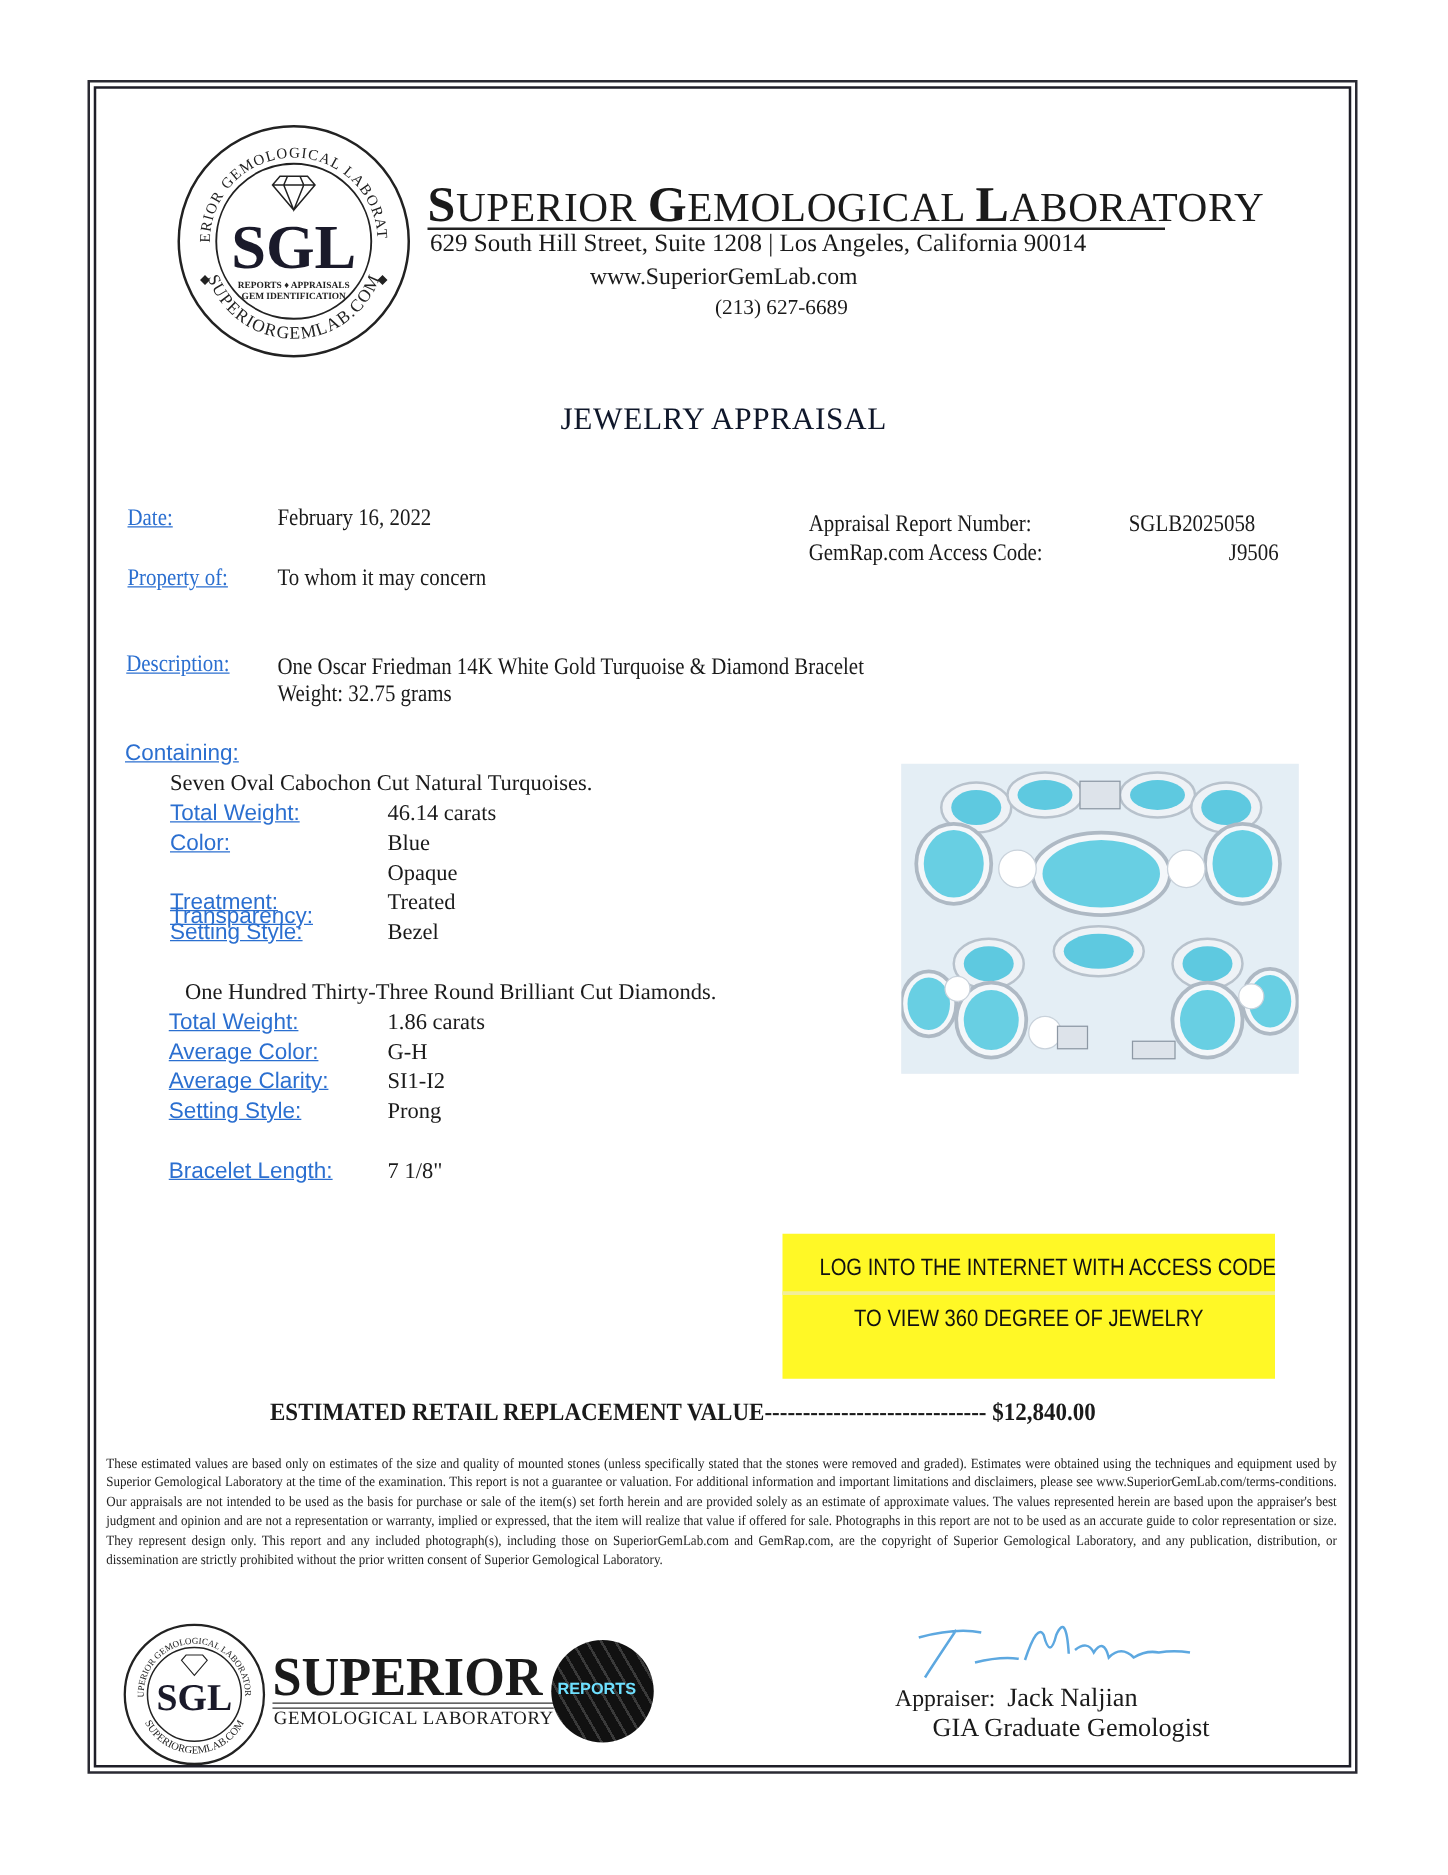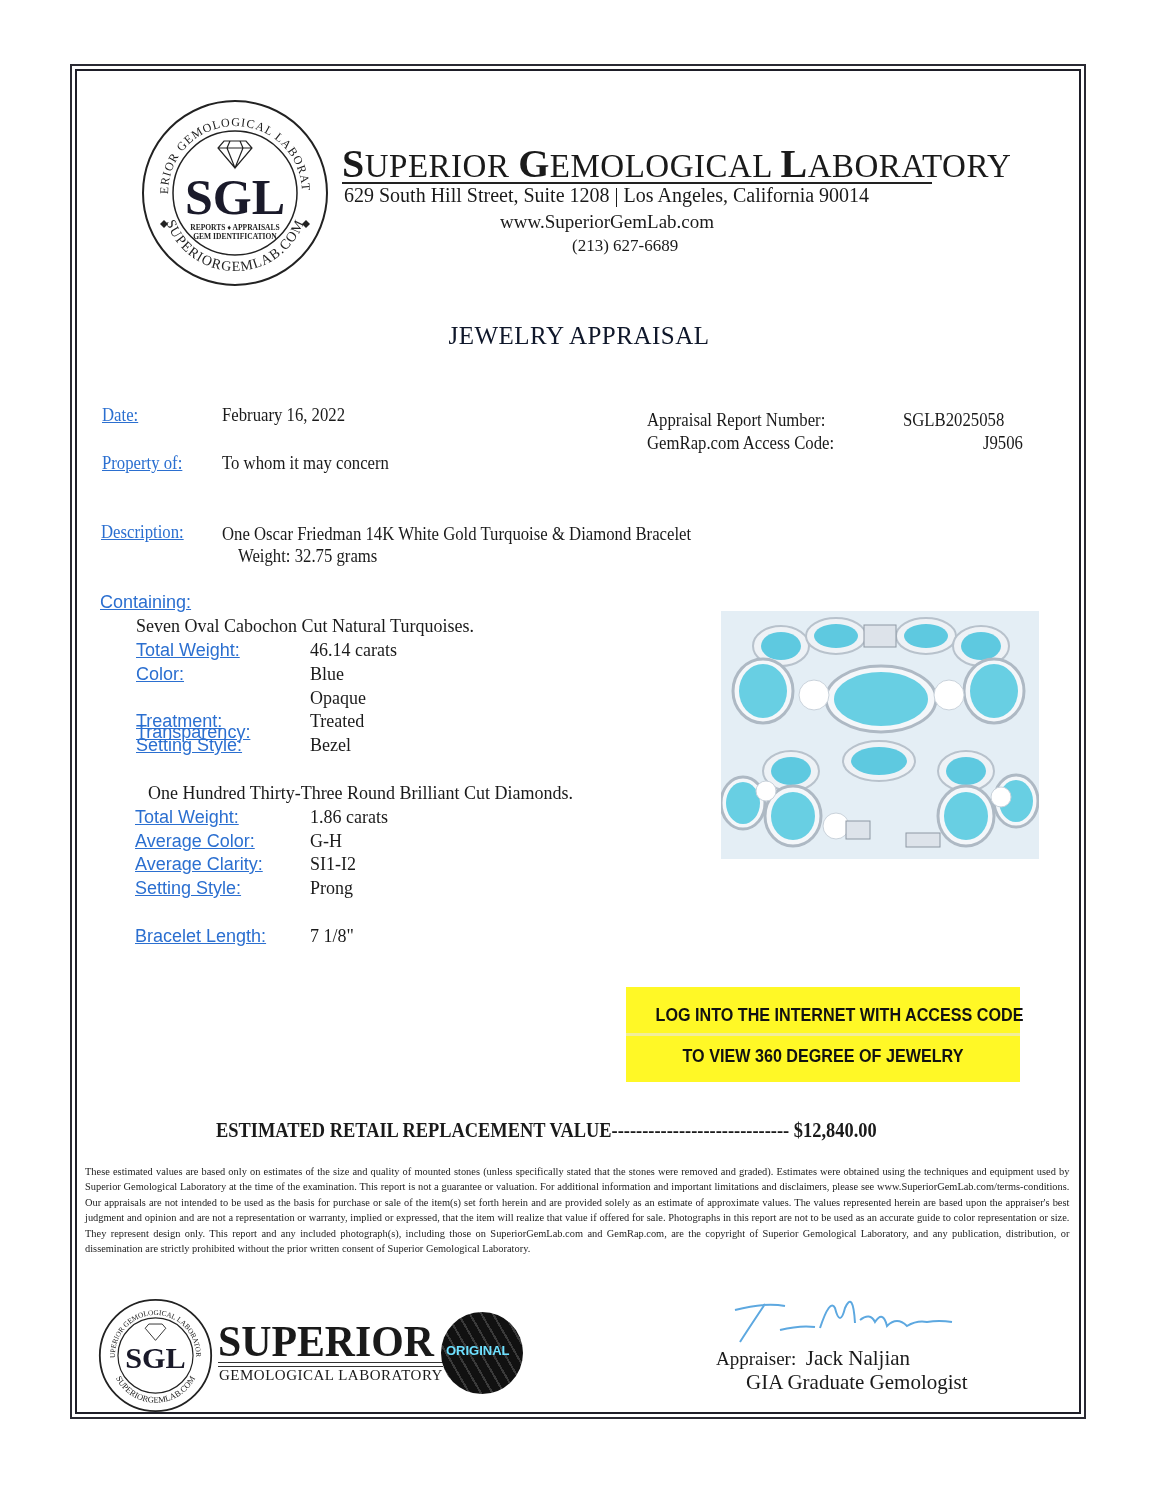--- a/index.html
+++ b/index.html
@@ -5,28 +5,28 @@
   html,body{margin:0;padding:0;background:#fff;}
   body{width:1158px;height:1500px;position:relative;overflow:hidden;font-family:"Liberation Serif","DejaVu Serif",serif;color:#1a1a1a;}
   .frame-outer{position:absolute;left:70px;top:64px;width:1016px;height:1355px;border:2px solid #2a2a33;box-sizing:border-box;}
   .frame-inner{position:absolute;left:75px;top:69px;width:1006px;height:1345px;border:2px solid #1e1e28;box-sizing:border-box;}
   
   .seal{position:absolute;left:140px;top:98px;width:190px;height:190px;}
   .lab-name{position:absolute;left:342px;top:140px;font-size:33px;letter-spacing:0.5px;white-space:nowrap;}
   .lab-name .cap{font-size:40px;font-weight:bold;}
   .lab-rule{position:absolute;left:342px;top:182px;width:590px;height:2px;background:#222;}
   .addr{position:absolute;left:344px;top:184px;font-size:20px;white-space:nowrap;}
-  .web{position:absolute;left:500px;top:211px;font-size:19px;white-space:nowrap;}
+  .web{position:absolute;left:472px;top:211px;font-size:19px;white-space:nowrap;}
   .phone{position:absolute;left:572px;top:236px;font-size:17px;white-space:nowrap;}
   .title{position:absolute;left:0;width:1158px;top:322px;text-align:center;font-size:25px;color:#0f172a;letter-spacing:0.5px;}
   .lbl{color:#2b6fd0;text-decoration:underline;font-family:Liberation Sans, sans-serif;}
   .cond{font-family:"Liberation Serif",serif;font-size:19px;transform:scaleX(0.88);transform-origin:left top;white-space:nowrap;}
   .row{position:absolute;font-size:19px;white-space:nowrap;}
   .photo{position:absolute;left:721px;top:611px;width:318px;height:248px;background:#e6eef4;overflow:hidden;}
-  .note{position:absolute;left:626px;top:987px;width:394px;height:95px;background:#fff826;font-weight:bold;}
+  .note{position:absolute;left:626px;top:987px;width:394px;height:116px;background:#fff826;}
   .note-line{position:absolute;left:0;width:100%;text-align:center;font-family:"Liberation Sans",sans-serif;font-size:19px;color:#111;transform:scaleX(0.85);white-space:nowrap;}
   .value{position:absolute;left:216px;top:1119px;font-size:20px;font-weight:bold;white-space:nowrap;transform:scaleX(0.92);transform-origin:left top;}
   .disclaimer{position:absolute;left:85px;top:1164px;width:1070px;font-size:11.3px;line-height:15.4px;text-align:justify;color:#222;transform:scaleX(0.92);transform-origin:left top;}
   .footer-seal{position:absolute;left:98px;top:1298px;width:115px;height:115px;}
   .superior{position:absolute;left:218px;top:1316px;font-size:44px;font-weight:bold;letter-spacing:0px;white-space:nowrap;transform:scaleX(0.95);transform-origin:left top;}
   .superior-rule{position:absolute;left:218px;top:1362px;width:225px;height:3px;border-top:1px solid #333;border-bottom:1px solid #333;}
   .gemlab{position:absolute;left:219px;top:1367px;font-size:15px;letter-spacing:0.5px;white-space:nowrap;}
   .holo{position:absolute;left:441px;top:1312px;width:82px;height:82px;border-radius:50%;background:repeating-linear-gradient(60deg,#111 0 4px,#3a3a3a 4px 6px,#111 6px 10px);}
   .holo-text{position:absolute;left:446px;top:1343px;font-family:"Liberation Sans",sans-serif;font-size:13px;color:#6ee0ff;font-weight:bold;}
   .sig{position:absolute;left:725px;top:1290px;width:260px;height:60px;}
@@ -71,21 +71,21 @@
 <div class="row" style="left:222px;top:404px;text-align:right;"><span class="cond" style="display:inline-block">February 16, 2022</span></div>
 <div class="row" style="left:102px;top:452px;"><span class="lbl cond" style="display:inline-block">Property of:</span></div>
 <div class="row" style="left:222px;top:452px;"><span class="cond" style="display:inline-block">To whom it may concern</span></div>
 <div class="row" style="left:647px;top:409px;"><span class="cond" style="display:inline-block">Appraisal Report Number:</span></div>
 <div class="row" style="left:903px;top:409px;"><span class="cond" style="display:inline-block">SGLB2025058</span></div>
 <div class="row" style="left:647px;top:432px;"><span class="cond" style="display:inline-block">GemRap.com Access Code:</span></div>
 <div class="row" style="left:983px;top:432px;"><span class="cond" style="display:inline-block">J9506</span></div>
 
 <div class="row" style="left:101px;top:521px;"><span class="lbl cond" style="display:inline-block">Description:</span></div>
 <div class="row" style="left:222px;top:523px;"><span class="cond" style="display:inline-block">One Oscar Friedman 14K White Gold Turquoise &amp; Diamond Bracelet</span></div>
-<div class="row" style="left:222px;top:545px;margin-left:16px;"><span class="cond" style="display:inline-block">Weight: 32.75 grams</span></div>
+<div class="row" style="left:222px;top:545px;"><span class="cond" style="display:inline-block">Weight: 32.75 grams</span></div>
 
 <div class="row" style="left:100px;top:592px;font-size:18px;"><span class="lbl">Containing:</span></div>
 <div class="row" style="left:136px;top:616px;font-size:18px;">Seven Oval Cabochon Cut Natural Turquoises.</div>
 <div>
   <div class="row lbl" style="left:136px;top:640px;font-size:18px;">Total Weight:</div>
   <div class="row" style="left:310px;top:640px;font-size:18px;">46.14 carats</div>
   <div class="row lbl" style="left:136px;top:664px;font-size:18px;">Color:</div>
   <div class="row" style="left:310px;top:664px;font-size:18px;">Blue</div>
   <div class="row lbl" style="left:136px;top:688px;font-size:18px;margin-top:34px;">Transparency:</div>
   <div class="row" style="left:310px;top:688px;font-size:18px;">Opaque</div>
@@ -195,21 +195,21 @@
   <circle cx="95" cy="95" r="62" fill="none" stroke="#222" stroke-width="2"></circle>
   <text font-family="Liberation Serif, serif" font-size="12" fill="#222"><textPath href="#fTop" startOffset="50%" text-anchor="middle">SUPERIOR GEMOLOGICAL LABORATORY</textPath></text>
   <text font-family="Liberation Serif, serif" font-size="14" fill="#222"><textPath href="#fBot" startOffset="50%" text-anchor="middle">SUPERIORGEMLAB.COM</textPath></text>
   <path d="M84 43 h22 l6 7 l-17 20 l-17 -20 z" fill="none" stroke="#222" stroke-width="1.5"></path>
   <text x="95" y="116" text-anchor="middle" font-family="Liberation Serif, serif" font-size="50" font-weight="bold" fill="#1a1a2a">SGL</text>
 </svg>
 <div class="superior">SUPERIOR</div>
 <div class="superior-rule"></div>
 <div class="gemlab">GEMOLOGICAL LABORATORY</div>
 <div class="holo"></div>
-<div class="holo-text">ORIGINAL</div>
+<div class="holo-text">REPORTS</div>
 
 <svg class="sig" viewBox="0 0 260 60">
   <path d="M10 20 q30 -8 50 -4 M40 14 q-20 30 -25 38 M55 40 q20 -5 35 -3" fill="none" stroke="#5da8e0" stroke-width="2"></path>
   <path d="M95 38 q10 -30 15 -20 q5 20 10 0 q8 -18 10 15 M135 30 q10 -8 15 2 q8 -12 12 4 q10 -10 20 0 q10 -6 20 -4 q12 -2 25 0" fill="none" stroke="#5da8e0" stroke-width="2"></path>
 </svg>
 <div class="appraiser">
   <span>Appraiser:</span>&nbsp;&nbsp;<span style="font-size:21px">Jack Naljian</span>
 </div>
 <div class="gia">GIA Graduate Gemologist</div>
 

